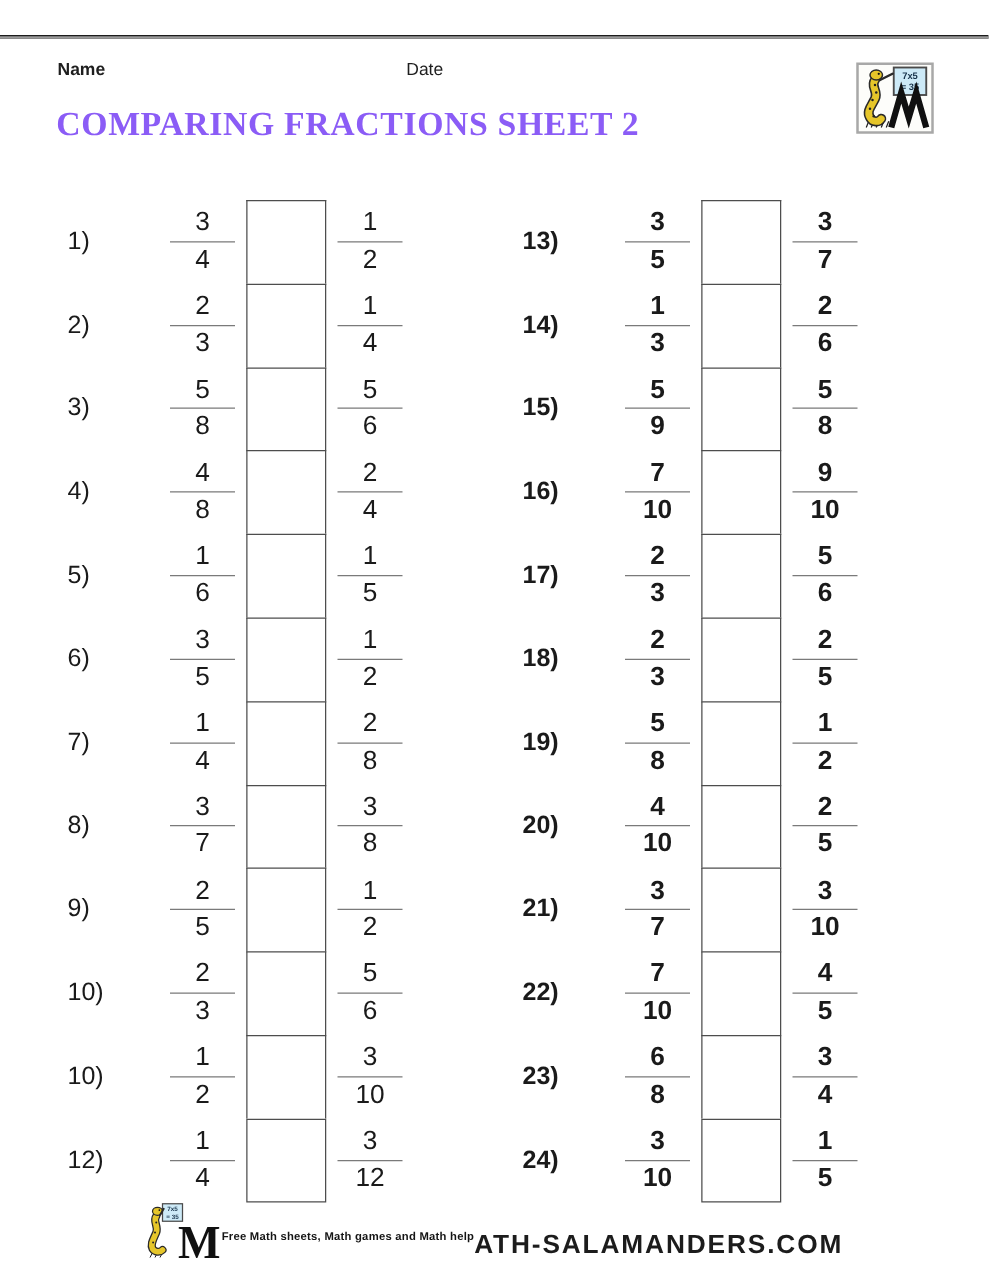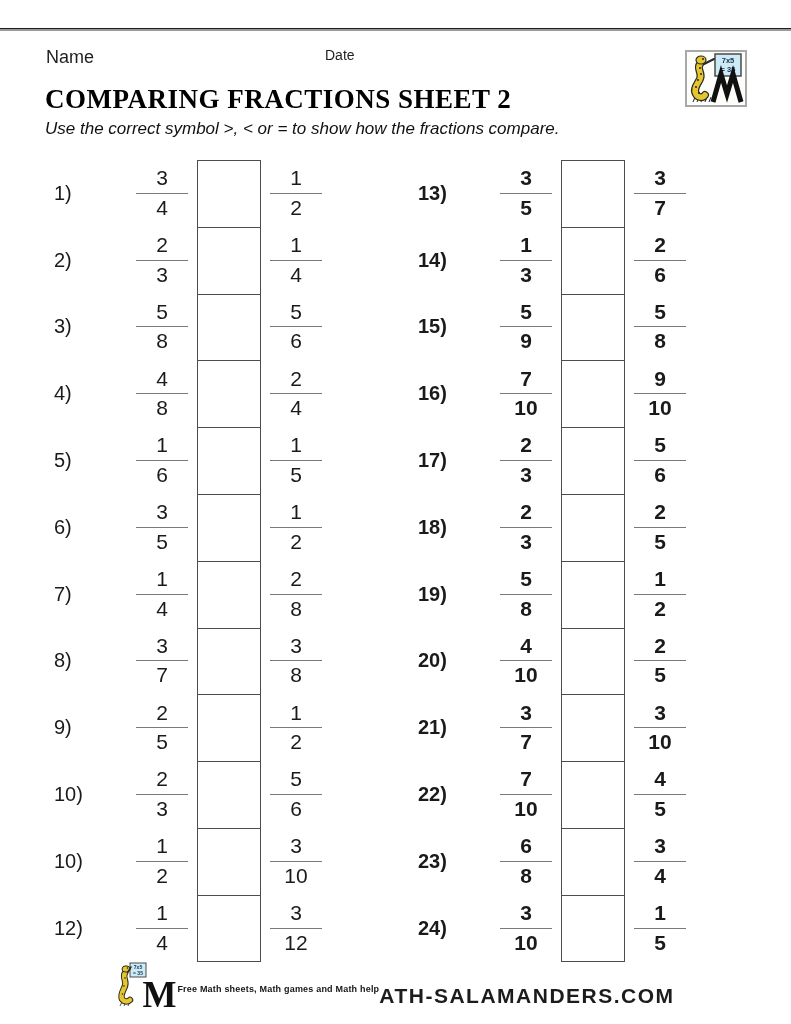--- a/index.html
+++ b/index.html
@@ -16,21 +16,21 @@
   .top-rule {
     position: absolute;
     top: 28px; left: 0;
     width: 791px; height: 3px;
     background: #1c1c1c;
     border-bottom: 2px solid #9a9a9a;
   }
   .name-label {
     position: absolute;
     top: 47px; left: 46px;
-    font-size: 18px; font-weight: 400;
+    font-size: 14px; font-weight: 700;
     color: #1f1f1f;
   }
   .date-label {
     position: absolute;
     top: 47px; left: 325px;
     font-size: 14px; font-weight: 400;
     color: #1f1f1f;
   }
   .logo-box {
     position: absolute;
@@ -163,22 +163,21 @@
       <path d="M17 12 L27 7" stroke="#2a2a2a" stroke-width="2" stroke-linecap="round"></path>
 
       <circle cx="13" cy="16" r="1" fill="#222"></circle>
       <circle cx="14" cy="22" r="1" fill="#222"></circle>
       <circle cx="11" cy="28" r="1" fill="#222"></circle>
       <circle cx="9" cy="35" r="1" fill="#222"></circle>
       <circle cx="12" cy="41" r="1" fill="#222"></circle>
     </svg>
   </div>
 
-  <h1 class="page-title" style="color: #000000;">COMPARING FRACTIONS SHEET 2</h1>
-  <p class="instructions">Use the correct symbol &gt;, &lt; or = to show how the fractions compare.</p>
+  <h1 class="page-title" style="color: #8b5cf6;">COMPARING FRACTIONS SHEET 2</h1>
 
   <div class="problems">
     <div class="col" id="col-left">
         <div class="prob-row">
     <div class="prob-num">1)</div>
     <div class="frac frac-left">
       <div class="frac-n">3</div>
       <div class="frac-d">4</div>
     </div>
     <div class="answer-box"></div>

